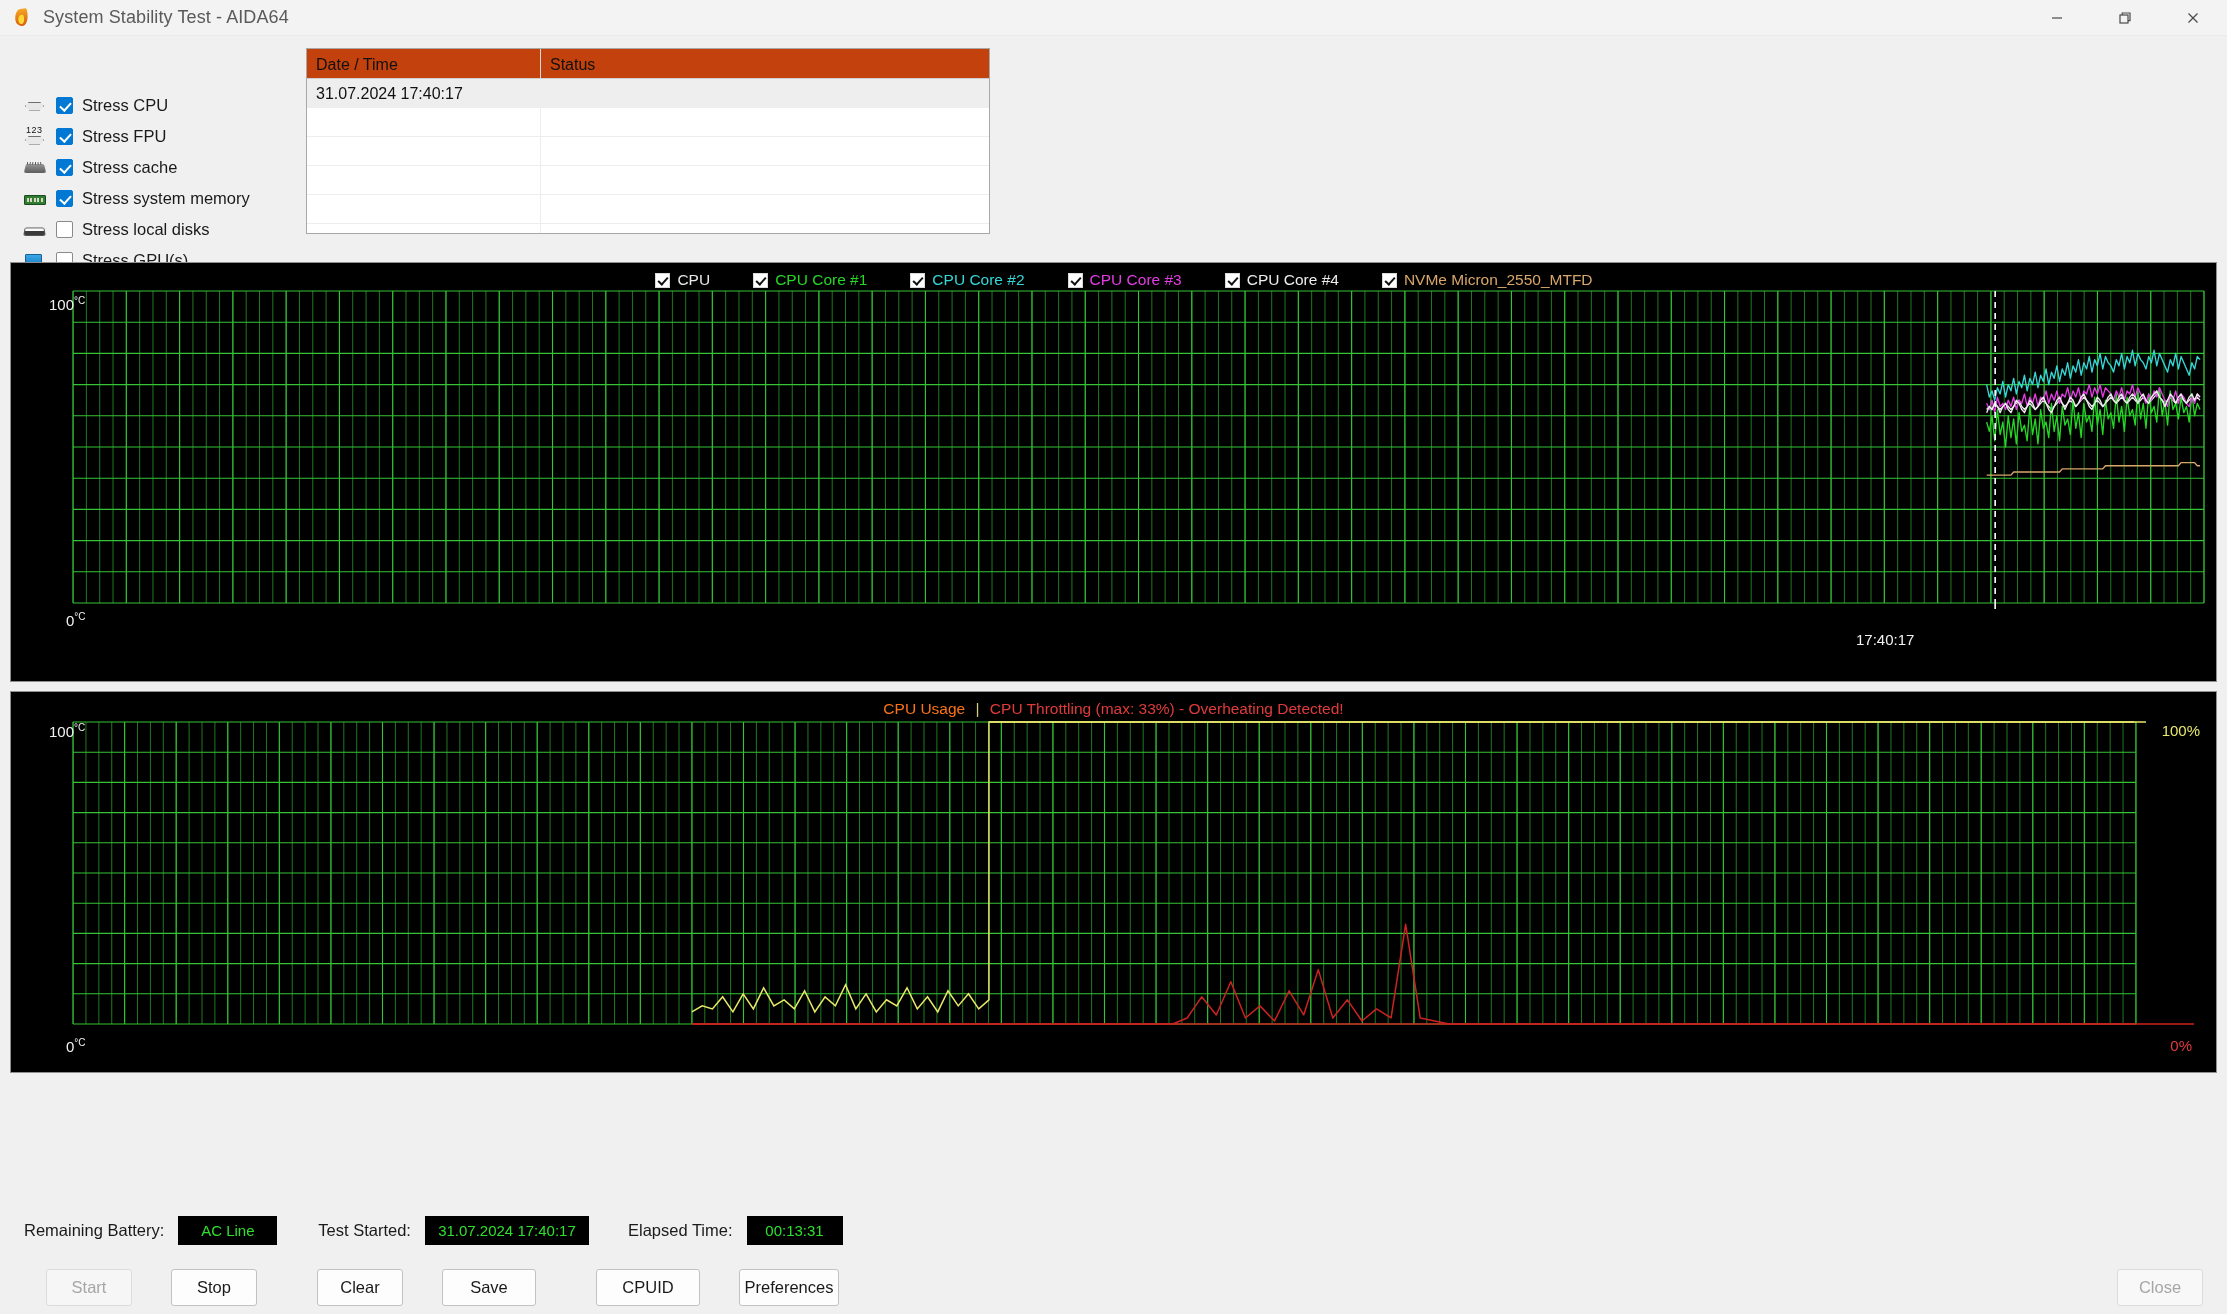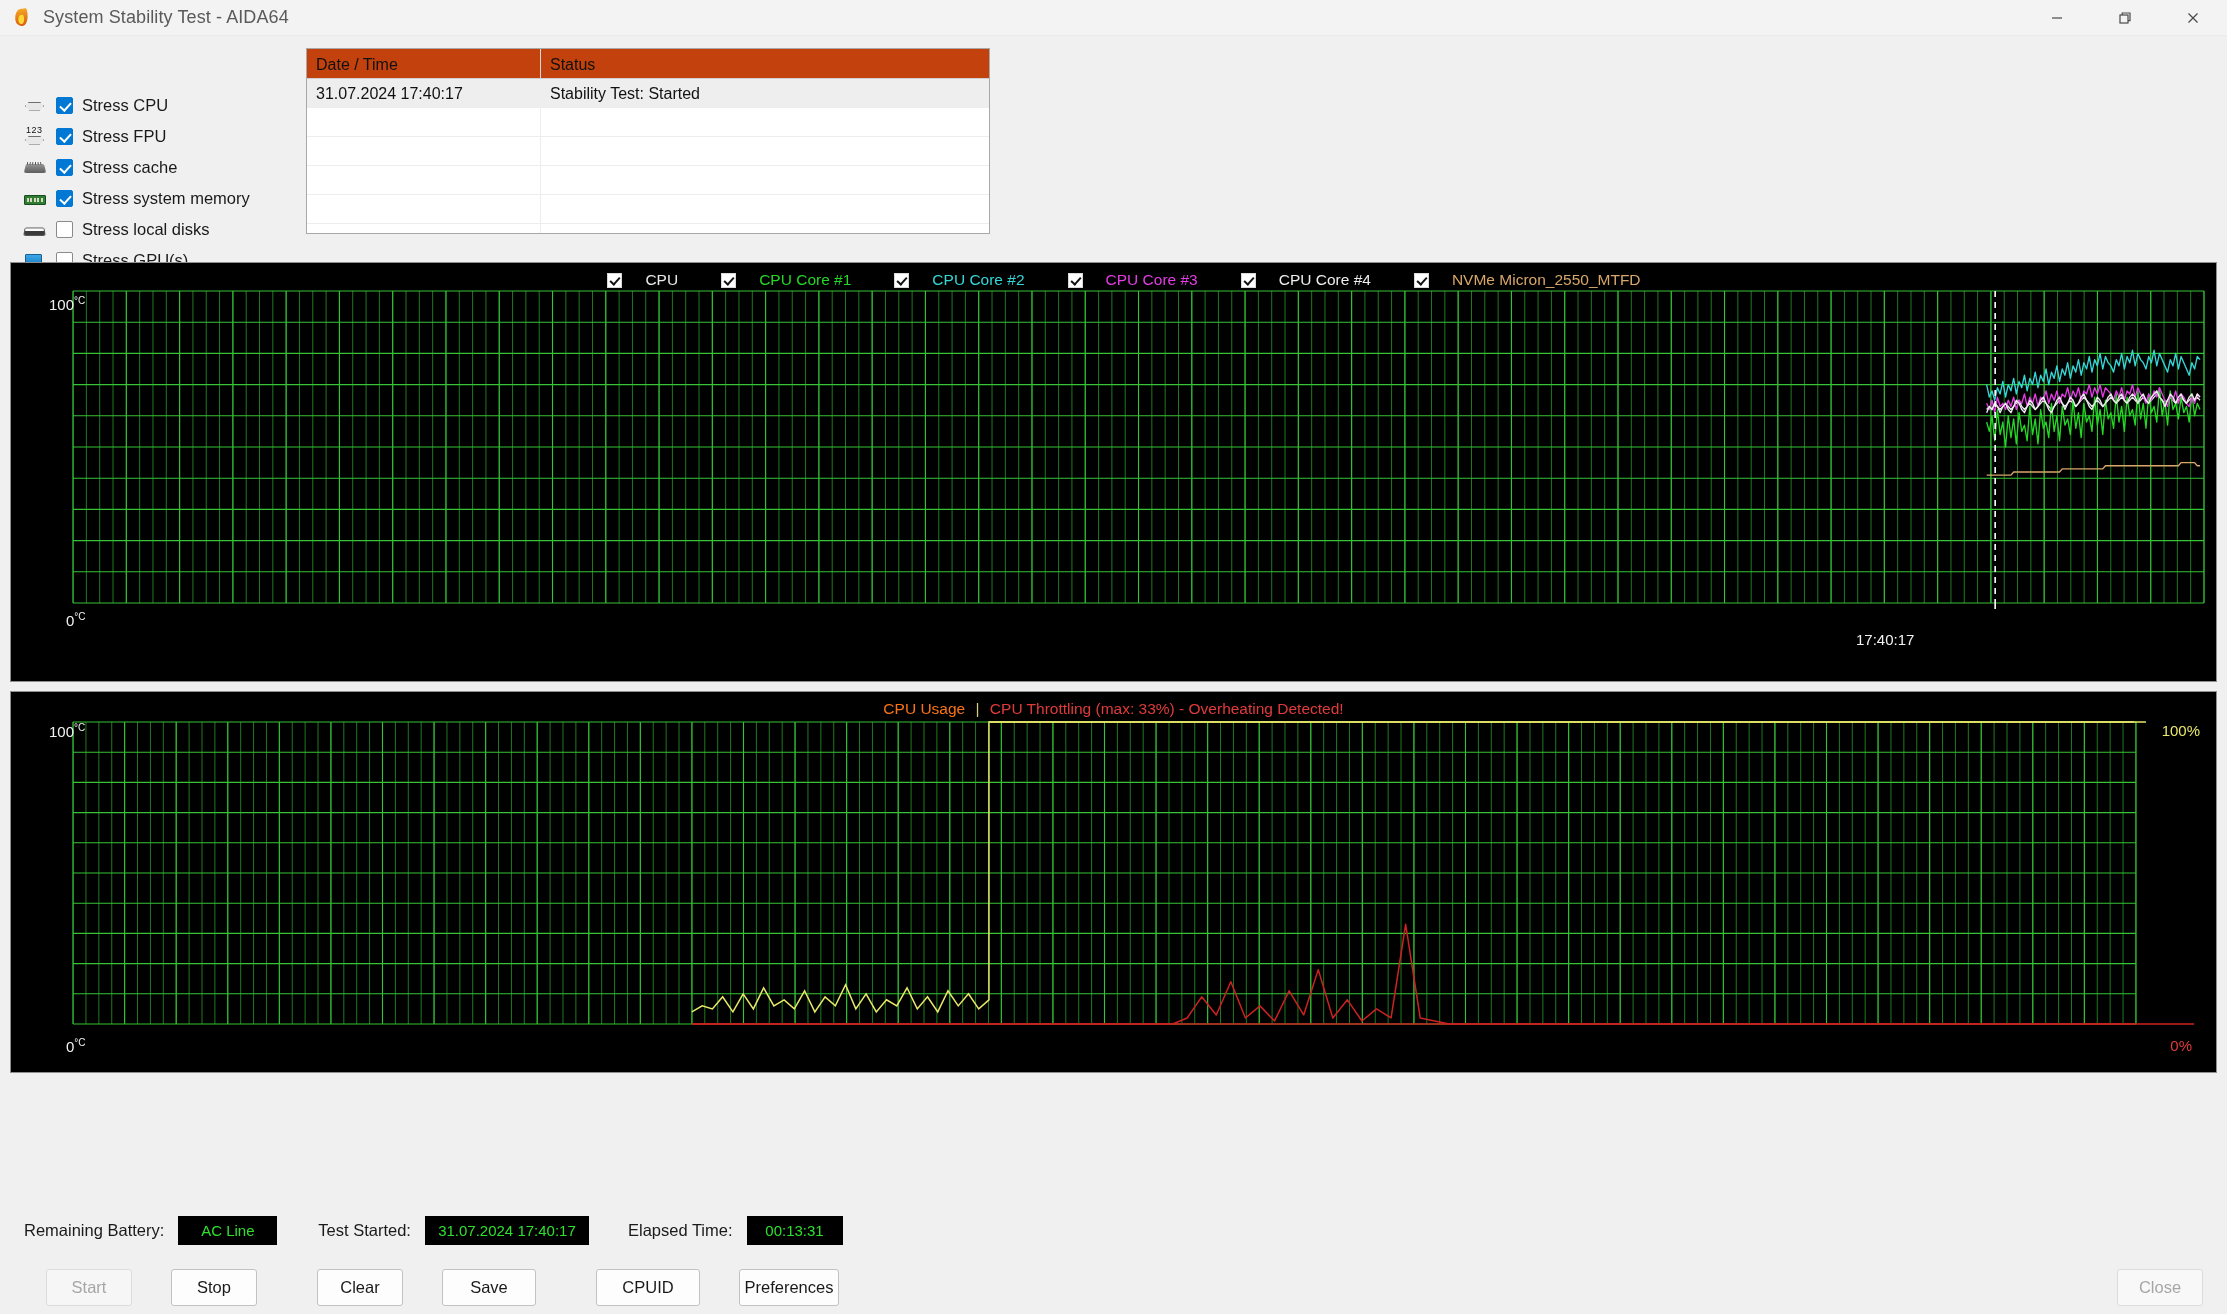--- a/index.html
+++ b/index.html
@@ -128,21 +128,21 @@
   .charts { flex: 1 1 auto; padding: 8px 10px 0 10px; display: flex; flex-direction: column; gap: 9px; }
   .chartbox { background: #000; border: 1px solid #8f8f8f; position: relative; overflow: hidden; }
   .chart-temp { height: 420px; flex: 0 0 420px; }
   .chart-usage { height: 382px; flex: 0 0 382px; }
   .chartbox svg { display: block; width: 100%; height: 100%; }
 
   .legend {
     position: absolute; top: 8px; left: 0; right: 0; display: flex; justify-content: center;
     gap: 22px; pointer-events: none; z-index: 4;
   }
-  .lgitem { display: flex; align-items: center; gap: 23px; padding-left: 21px; }
+  .lgitem { display: flex; align-items: center; gap: 7px; padding-left: 21px; }
   .lgbox {
     width: 15px; height: 15px; background: #fff; border: 1px solid #d8d8d8; position: relative; flex: 0 0 15px;
   }
   .lgbox::after {
     content: ""; position: absolute; left: 4px; top: 1px; width: 4px; height: 8px;
     border: solid #111; border-width: 0 2px 2px 0; transform: rotate(42deg);
   }
   .lglabel { font-size: 15.5px; white-space: nowrap; }
 
   .usage-title {
@@ -265,21 +265,20 @@
       </div>
     </div>
 
     <div class="logbox">
       <div class="logheader">
         <div class="hcell c1">Date / Time</div>
         <div class="hcell c2">Status</div>
       </div>
       <div class="logrow sel">
         <div class="cell c1">31.07.2024 17:40:17</div>
-        <div class="cell c2">Stability Test: Started</div>
       </div>
       <div class="logrow">
           <div class="cell c1"></div>
           <div class="cell c2"></div>
         </div>
       <div class="logrow">
           <div class="cell c1"></div>
           <div class="cell c2"></div>
         </div>
       <div class="logrow">

